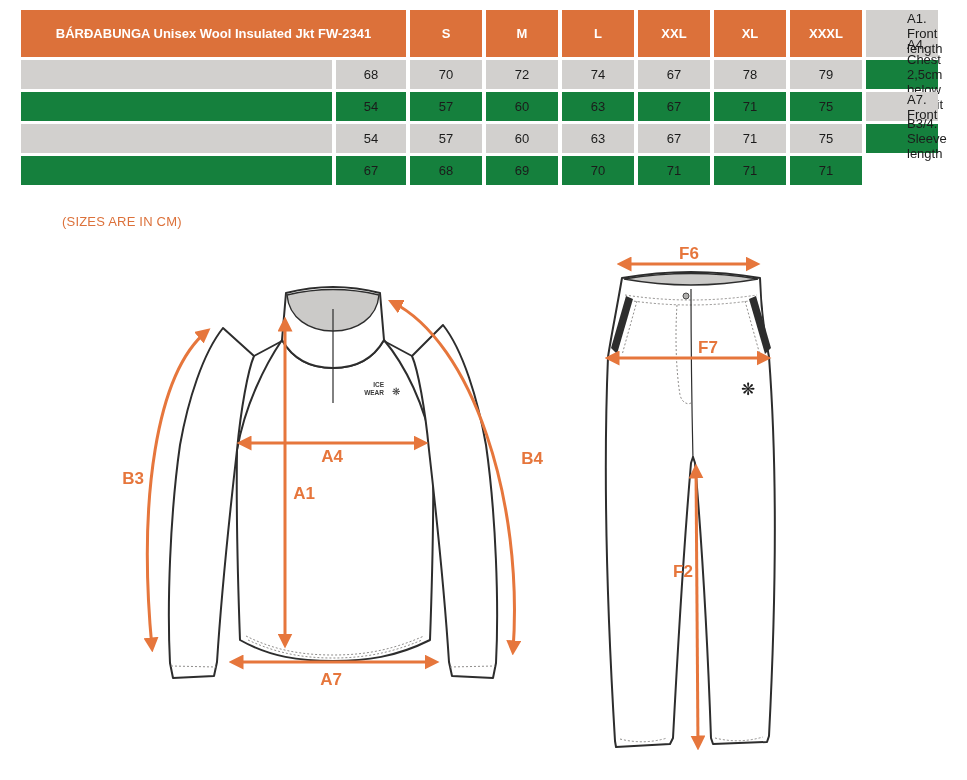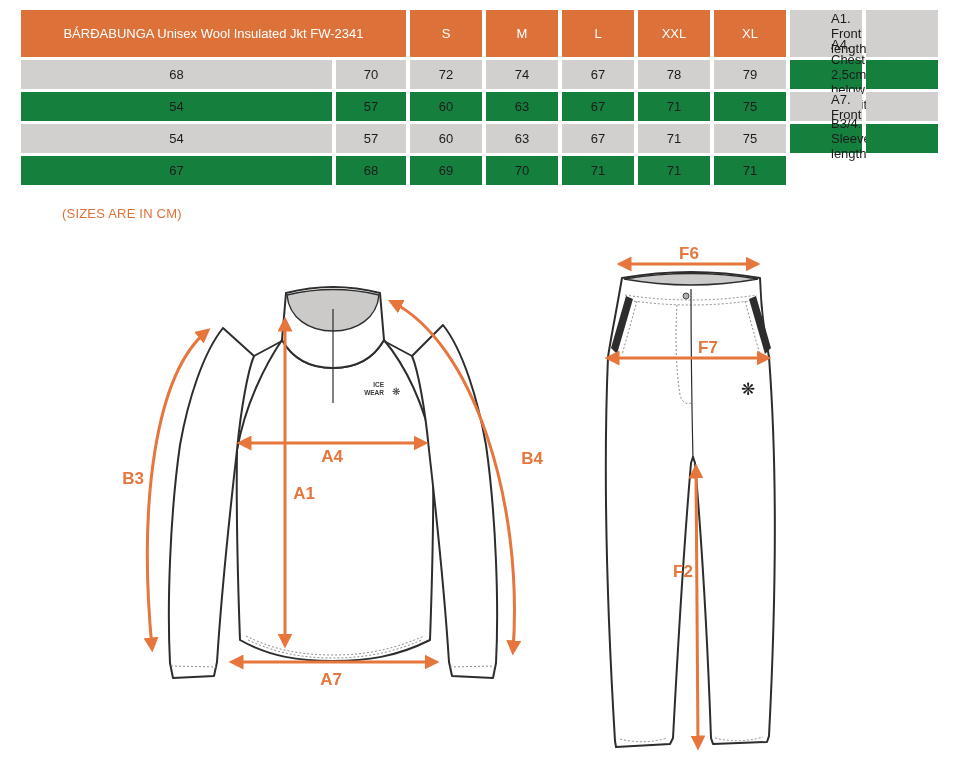--- a/index.html
+++ b/index.html
@@ -9,33 +9,33 @@
   }
   
   .size-table{
     position:absolute;left:21px;top:10px;width:917px;
     display:grid;
     grid-template-columns:311px 70px repeat(7,72px);
     grid-template-rows:47px repeat(4,29px);
     column-gap:4px;row-gap:3px;
   }
   .hdr{
-    background:#DC713A;color:#ffffff;font-weight:normal;font-size:13px;
+    background:#DC713A;color:#ffffff;font-weight:bold;font-size:13px;
     display:flex;align-items:center;justify-content:center;
   }
   .hdr-title{grid-column:1 / span 2;}
   .cell{
     font-size:13px;color:#1b1b1b;
     display:flex;align-items:center;justify-content:center;
   }
   .row-label{justify-content:flex-start;padding-left:41px;}
   .r-dark{background:#D2D0CE;}
   .r-light{background:#15803d;}
   .note{
-    position:absolute;left:62px;top:206px;
+    position:absolute;left:62px;top:214px;
     color:#DC713A;font-size:13px;letter-spacing:.2px;
   }
   
   .jacket-svg{position:absolute;left:100px;top:245px;}
   .pants-svg{position:absolute;left:575px;top:245px;}
   .outline{fill:#ffffff;stroke:#2d2d2d;stroke-width:2;stroke-linejoin:round;}
   .seam{fill:none;stroke:#2d2d2d;stroke-width:1.8;stroke-linecap:round;}
   .thin{fill:none;stroke:#2d2d2d;stroke-width:1.2;}
   .stitch{fill:none;stroke:#8f8d8b;stroke-width:1;stroke-dasharray:2 2;}
   .grayfill{fill:#CBCAC8;stroke:#2d2d2d;stroke-width:1.4;}
@@ -47,20 +47,21 @@
 </head>
 <body>
 
 <div class="size-table">
   <div class="hdr hdr-title">BÁRÐABUNGA Unisex Wool Insulated Jkt FW-2341</div>
   <div class="hdr">S</div>
   <div class="hdr">M</div>
   <div class="hdr">L</div>
   <div class="hdr">XXL</div>
   <div class="hdr">XL</div>
+  <div class="hdr">XXXL</div>
 
   <div class="cell row-label r-dark">A1. Front length</div>
   <div class="cell r-dark"></div>
   <div class="cell r-dark">68</div>
   <div class="cell r-dark">70</div>
   <div class="cell r-dark">72</div>
   <div class="cell r-dark">74</div>
   <div class="cell r-dark">67</div>
   <div class="cell r-dark">78</div>
   <div class="cell r-dark">79</div>

